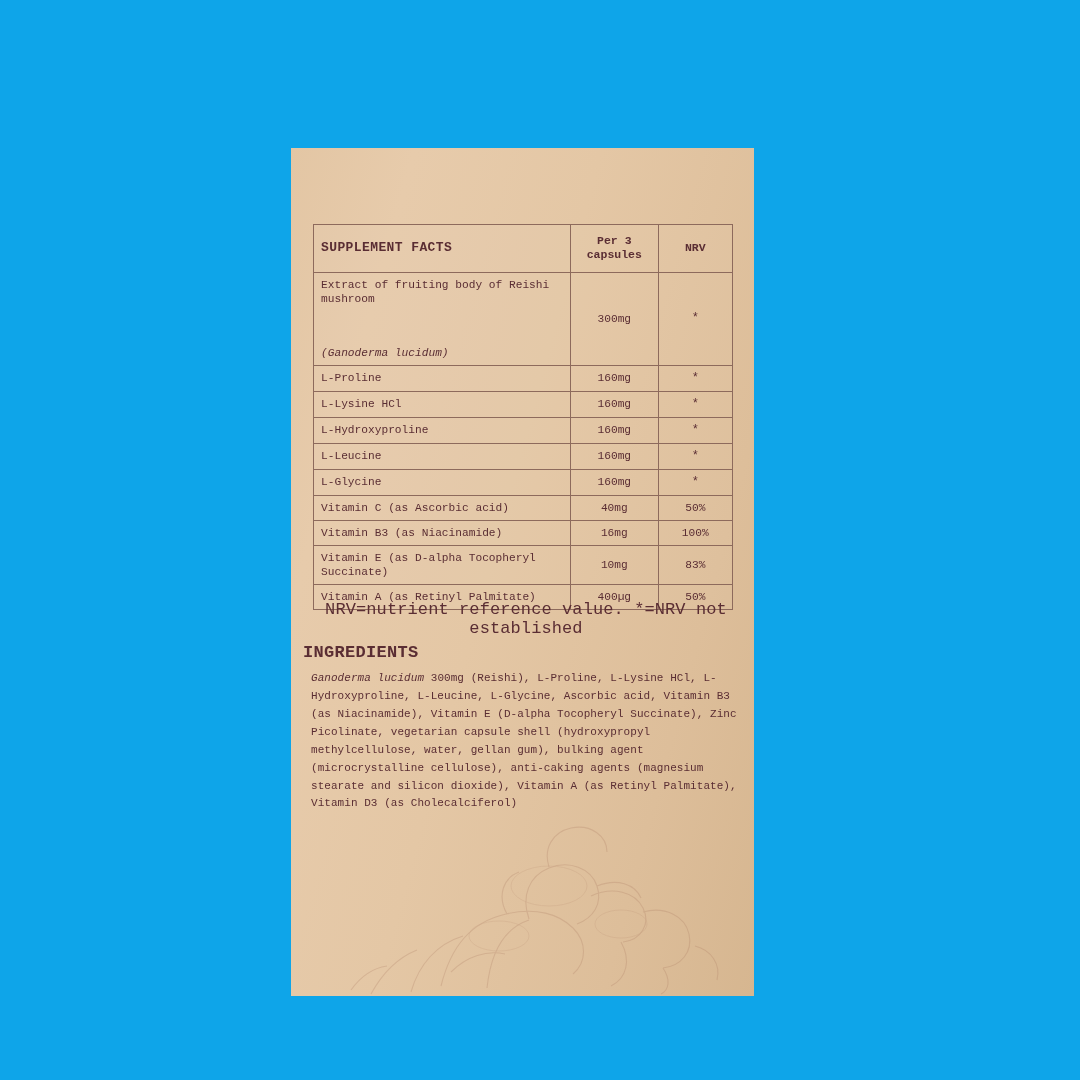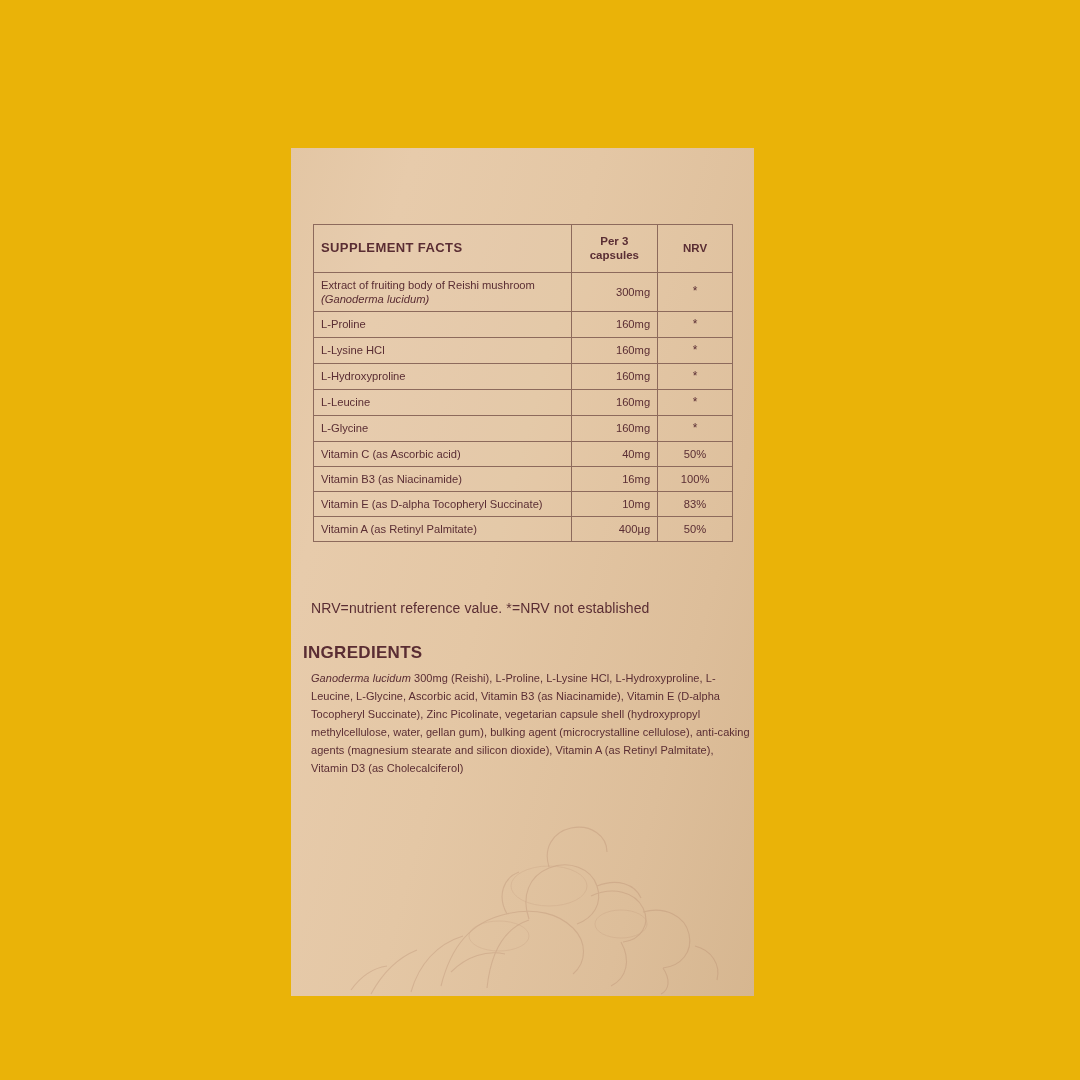--- a/index.html
+++ b/index.html
@@ -11,21 +11,22 @@
     width: 1080px;
     height: 1080px;
     font-family: "Liberation Sans", sans-serif;
     overflow: hidden;
   }
 
   #stage {
     position: relative;
     width: 1080px;
     height: 1080px;
-    background: #eab308;
+    background: #0ea5e9;
+    font-family: Liberation Mono, monospace;
   }
 
   
   #box-panel {
     position: absolute;
     left: 291px;
     top: 148px;
     width: 463px;
     height: 848px;
     background: linear-gradient(105deg, #e3c6a4 0%, #e7cbab 18%, #e4c7a5 45%, #ddbe9a 78%, #d6b690 100%);
@@ -62,51 +63,52 @@
   }
   #facts-table td, #facts-table th {
     border: 1px solid #8d6a5c;
     padding: 5px 7px;
     vertical-align: middle;
     font-weight: normal;
     text-align: left;
     line-height: 1.25;
   }
   #facts-table .c-name { width: 272px; }
-  #facts-table .c-amt  { width: 76px; text-align: right; }
+  #facts-table .c-amt  { width: 76px; text-align: center; }
   #facts-table .c-nrv  { width: 66px; text-align: center; }
 
   #facts-table thead td {
     font-weight: bold;
     padding-top: 9px;
     padding-bottom: 9px;
   }
   #facts-table thead .c-name {
     font-size: 13px;
     letter-spacing: 0.4px;
   }
   #facts-table thead .c-amt,
   #facts-table thead .c-nrv {
     font-size: 11.5px;
     text-align: center;
   }
   .hdr-2line { display: block; }
-  .latin { font-style: italic; }
+  .latin { font-style: italic; margin-top: 40px; }
   .sub-line { display: block; }
   .star { font-size: 12px; }
 
   
   #nrv-note {
     position: absolute;
     left: 20px;
     top: 452px;
     width: 430px;
     color: #5a2d33;
-    font-size: 14px;
+    font-size: 17px;
     letter-spacing: 0.1px;
+    text-align: center;
   }
 
   
   #ingredients-title {
     position: absolute;
     left: 12px;
     top: 495px;
     color: #5a2d33;
     font-size: 17px;
     font-weight: bold;

